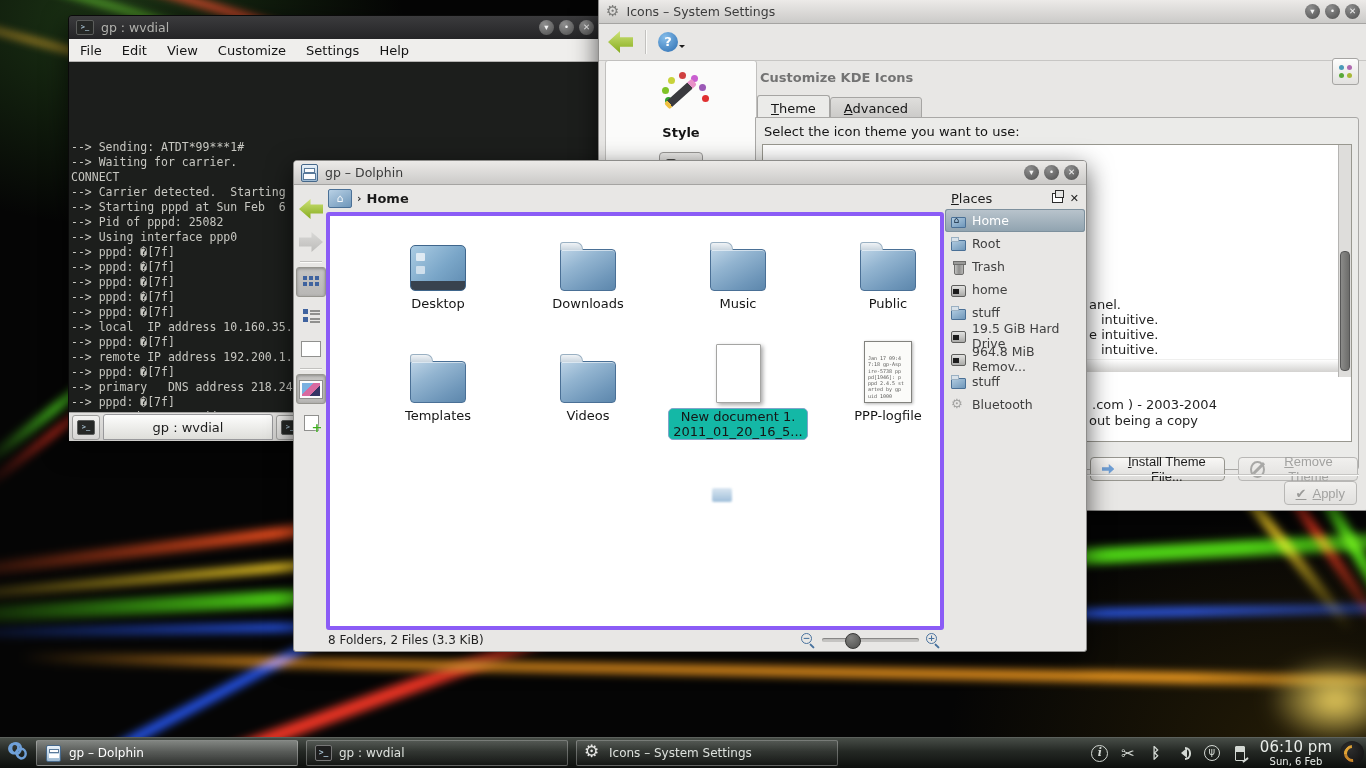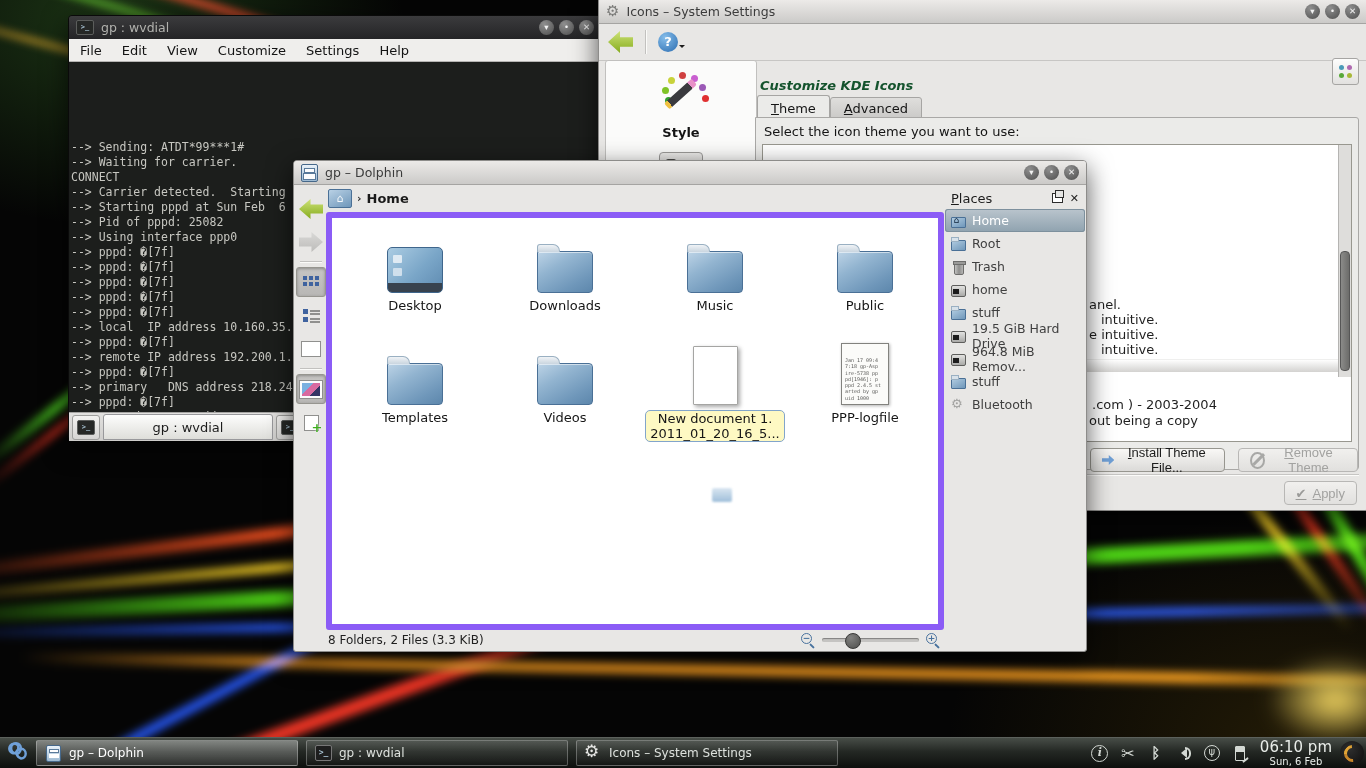--- a/index.html
+++ b/index.html
@@ -70,21 +70,21 @@
      box-shadow:-3px -10px 0 #7fc327, 3px -20px 0 #c8d23a, 14px -25px 0 #d04040, 26px -22px 0 #c95fd0,
                 34px -13px 0 #9b59b6, 37px -2px 0 #e03030;}
   .style-ico .pencil{position:absolute;left:5px;top:19px;width:37px;height:8px;border-radius:2px;
      background:linear-gradient(90deg,#f0c040 0 11%,#3a3a3e 11% 84%,#e890c8 84%);transform:rotate(-42deg);}
   .sside-label{display:block;margin-top:4px;font-size:13px;font-weight:bold;color:#141414;}
   .hw-ico{display:inline-block;width:42px;height:34px;margin-top:12px;position:relative;border-radius:4px;
      background:linear-gradient(#eceb e9,#c9c8c6);background:linear-gradient(#ecebe9,#c9c8c6);border:1px solid #9b9a98;}
   .hw-ico::before{content:"";position:absolute;left:6px;top:6px;width:10px;height:19px;background:#4c4c4a;border-radius:2px;}
   .hw-ico::after{content:"✕";position:absolute;right:5px;top:5px;color:#fdfdfd;font-size:17px;
      text-shadow:0 1px 1px rgba(0,0,0,.45);}
-  .sheading{position:absolute;left:161px;top:78px;font-size:13px;font-weight:bold;color:#14532d;font-style:italic;}
+  .sheading{position:absolute;left:161px;top:70px;font-size:13px;font-weight:bold;color:#737373;}
   .overview-btn{position:absolute;right:8px;top:58px;width:25px;height:25px;border:1px solid #a6a5a3;border-radius:3px;
      background:linear-gradient(#fdfdfc,#e2e1df);}
   .overview-btn i{position:absolute;left:6px;top:6px;width:5px;height:5px;border-radius:50%;background:#4a9ab8;
      box-shadow:8px 0 0 #b06ab0, 0 8px 0 #58a838, 8px 8px 0 #a8b838;}
   .stabs{position:absolute;left:158px;top:94px;display:flex;align-items:flex-end;}
   .tab{padding:3px 13px 4px 13px;font-size:13px;color:#151515;border:1px solid #a6a5a3;
        background:linear-gradient(#dfdedc,#c9c8c6);border-radius:3px 3px 0 0;margin-top:3px;}
   .tab.active{background:#ebebe9;border-bottom-color:#ebebe9;position:relative;top:0;padding-top:5px;margin-top:0;}
   .tab::first-letter{text-decoration:underline;}
   .sframe{position:absolute;left:156px;top:117px;right:8px;bottom:40px;border:1px solid #a9a8a6;
@@ -93,21 +93,21 @@
   .slist{position:absolute;left:6px;top:26px;right:6px;height:296px;background:#fff;border:1px solid #98978f;}
   .sfrag{position:absolute;left:326px;top:152px;font-size:13px;line-height:15px;color:#1f1f1f;}
   .sfrag div:nth-of-type(even){padding-left:12px;}
   .sband{position:absolute;left:0;right:12px;top:214px;height:12px;
          background:linear-gradient(#fefefe,#d3d2d0);border-top:1px solid #efefee;}
   .sdesc{position:absolute;left:326px;top:252px;font-size:13px;line-height:15.5px;color:#1f1f1f;}
   .sdesc div:nth-of-type(1){padding-left:3px;}
   .sscroll{position:absolute;right:0;top:0;width:12px;height:232px;background:#dedddb;border-left:1px solid #b5b4b2;}
   .sthumb{position:absolute;left:1px;right:1px;top:106px;height:118px;border-radius:4px;border:1px solid #565656;
           background:linear-gradient(90deg,#8b8b89,#6c6c6a);}
-  .sbtns{position:absolute;left:334px;top:330px;display:flex;gap:13px;}
+  .sbtns{position:absolute;left:334px;top:339px;display:flex;gap:13px;}
   .impico{width:15px;height:10px;background:#6f9fd5;clip-path:polygon(0 32%,55% 32%,55% 0,100% 50%,55% 100%,55% 68%,0 68%);}
   .noico{width:13px;height:13px;border:2px solid #a8a8a6;border-radius:50%;position:relative;}
   .noico::after{content:"";position:absolute;left:-1px;top:4.5px;width:15px;height:2.5px;background:#a8a8a6;transform:rotate(-45deg);}
   .chk{color:#9a9a98;font-size:13px;}
   .ssep{position:absolute;left:8px;right:8px;bottom:34px;border-top:1px solid #c6c5c3;border-bottom:1px solid #fbfbf9;}
   .applybtn{position:absolute;right:10px;bottom:5px;}
   .btn::first-letter,.btn span::first-letter{text-decoration:underline;}
 
   
   #dolphin{left:293px;top:160px;width:792px;height:490px;z-index:30;background:#e8e7e5;border:1px solid #8d8c8a;}
@@ -134,28 +134,28 @@
   .ic-details::after{content:"";position:absolute;left:7px;top:1px;width:10px;height:2px;background:#90908e;
       box-shadow:0 3px 0 #90908e,0 8px 0 #90908e,0 11px 0 #90908e;}
   .ic-columns{width:18px;height:14px;border:1px solid #90908e;background:
       linear-gradient(90deg,#fff 0 31%,#90908e 31% 36%,#fff 36% 64%,#90908e 64% 69%,#fff 69%);}
   .ic-preview{width:18px;height:13px;border:2px solid #fcfcfc;outline:1px solid #8f8f8d;
       background:linear-gradient(135deg,#7ab0e0 0 38%,#d86aa0 38% 66%,#343464 66%);}
   .ic-split{width:13px;height:14px;background:#fff;border:1px solid #90908e;position:relative;}
   .ic-split::after{content:"+";position:absolute;right:-5px;bottom:-5px;color:#3fae20;font-weight:bold;font-size:13px;
       text-shadow:0 0 2px #fff;}
   .dview{position:absolute;left:32px;top:51px;right:142px;bottom:21px;background:#fff;
-         border:6px solid #8b5cf6;border-radius:3px;overflow:hidden;}
+         border:4px solid #8b5cf6;border-radius:3px;overflow:hidden;padding-left:25px;}
   .dgrid{display:grid;grid-template-columns:repeat(4,150px);padding:11px 0 0 8px;}
   .fcell{height:112px;display:flex;flex-direction:column;align-items:center;}
   .fico{height:64px;width:100%;display:flex;align-items:flex-end;justify-content:center;position:relative;}
   .fico i{display:none;}
   .flabel{margin-top:5px;font-size:13px;color:#161616;text-align:center;line-height:15px;}
   .flabel span{display:block;}
-  .fcell.selected .flabel{border:1px solid #82a5cb;background:#fef9c3;border-radius:5px;padding:0 4px;}
+  .fcell.selected .flabel{border:1px solid #82a5cb;background:#14b8a6;border-radius:5px;padding:0 4px;}
   .fshape{position:relative;}
   .k-folder .fshape,.k-docs .fshape,.k-pics .fshape{width:54px;height:40px;border:1px solid #4a7096;
       border-radius:2px 4px 4px 4px;background:linear-gradient(150deg,#bcd3e6 0%,#92b4d0 35%,#筑?,#6f97ba 100%);
       background:linear-gradient(150deg,#bcd3e6 0%,#92b4d0 35%,#6f97ba 75%,#5d87ac 100%);
       box-shadow:inset 0 1px 0 rgba(255,255,255,.55);}
   .k-folder .fshape::before,.k-docs .fshape::before,.k-pics .fshape::before{content:"";position:absolute;
       left:-1px;top:-8px;width:21px;height:7px;background:linear-gradient(#f0f3f6,#c9d5df);
       border:1px solid #9ab0c2;border-bottom:none;border-radius:3px 7px 0 0;}
   .k-desktop .fshape{width:54px;height:44px;border:1px solid #3f668c;border-radius:5px;
       background:linear-gradient(135deg,#abcce3 0%,#7aa6c8 55%,#5e8ab0 100%);}

